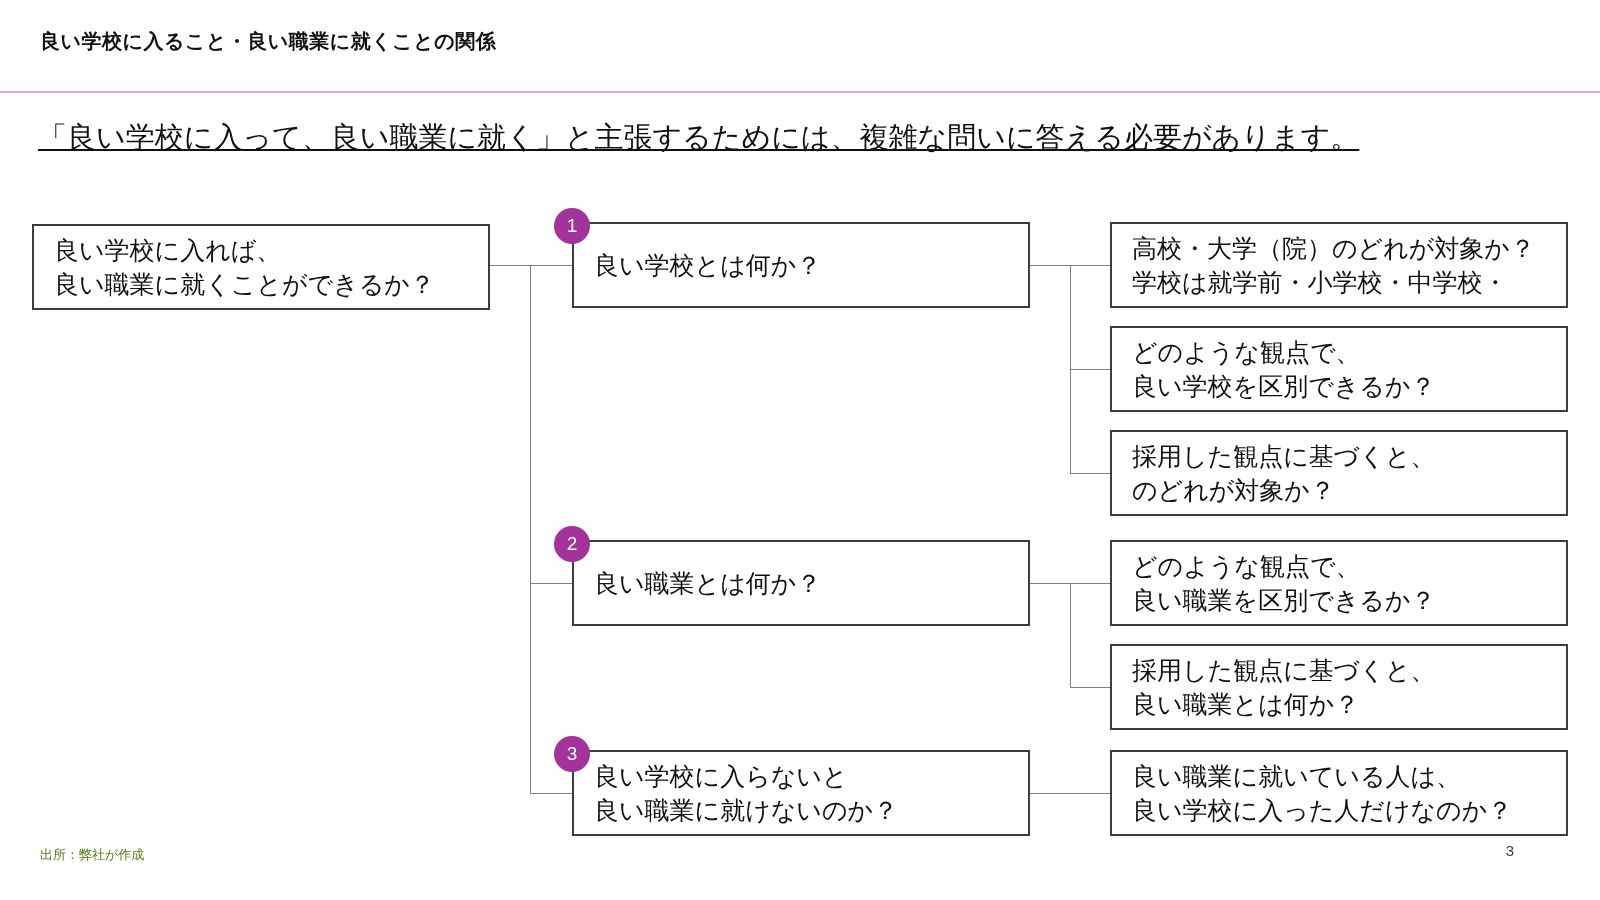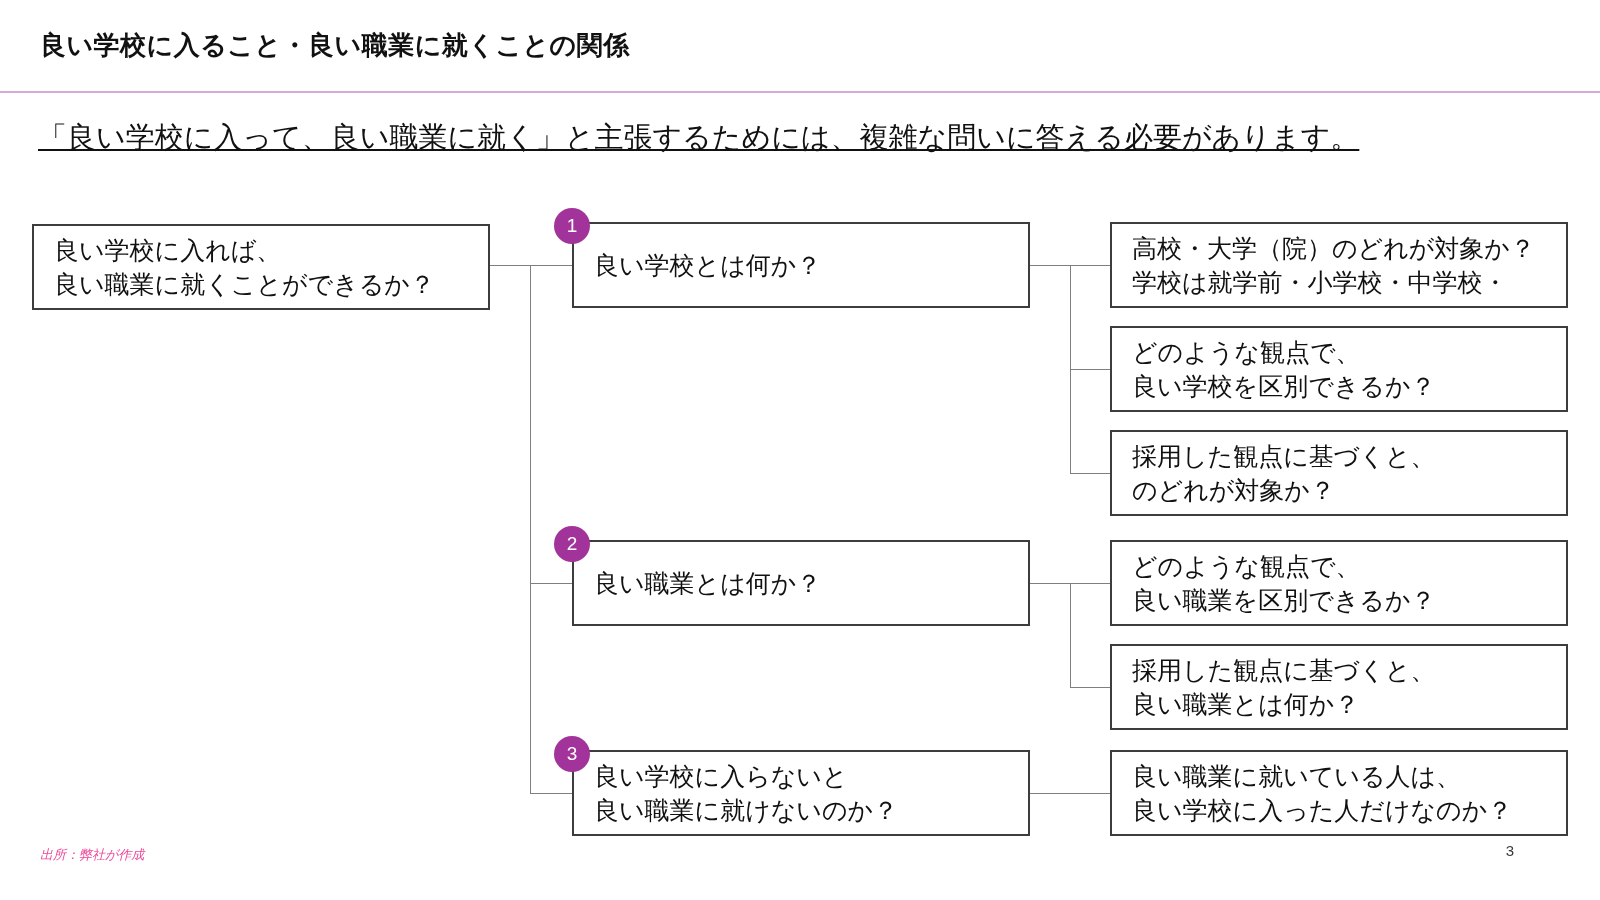--- a/index.html
+++ b/index.html
@@ -13,21 +13,21 @@
     width: 1600px;
     height: 900px;
     background: #ffffff;
     overflow: hidden;
     color: #111111;
   }
   .title {
     position: absolute;
     left: 40px;
     top: 28px;
-    font-size: 26px;
+    font-size: 20px;
     font-weight: 700;
     letter-spacing: 0.5px;
     color: #111111;
     white-space: nowrap;
   }
   .divider {
     position: absolute;
     left: 0;
     top: 91px;
     width: 1600px;
@@ -82,22 +82,21 @@
     background: #7f7f7f;
     z-index: 1;
   }
   .hline { height: 1px; }
   .vline { width: 1px; }
   .source {
     position: absolute;
     left: 40px;
     top: 846px;
     font-size: 13px;
-    color: #ec4899;
-    font-style: italic;
+    color: #4d7c0f;
   }
   .pagenum {
     position: absolute;
     left: 1498px;
     top: 842px;
     width: 24px;
     text-align: center;
     font-size: 15px;
     color: #3a3a3a;
   }

